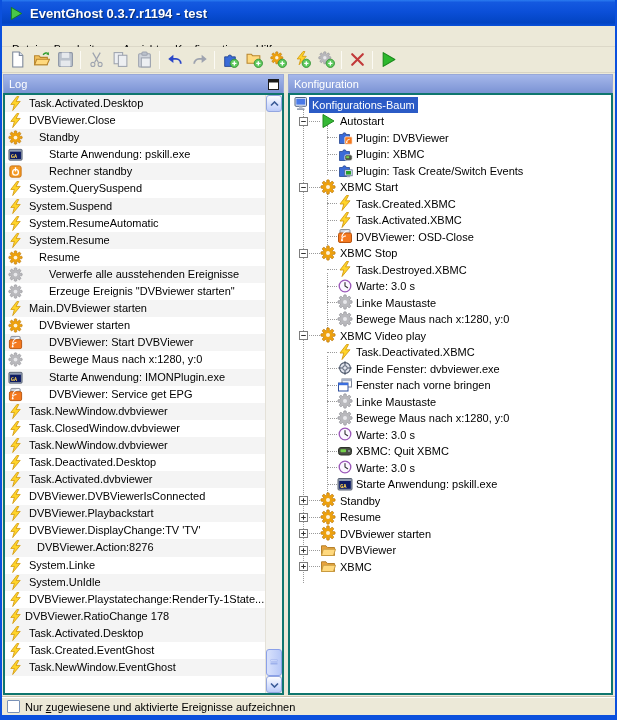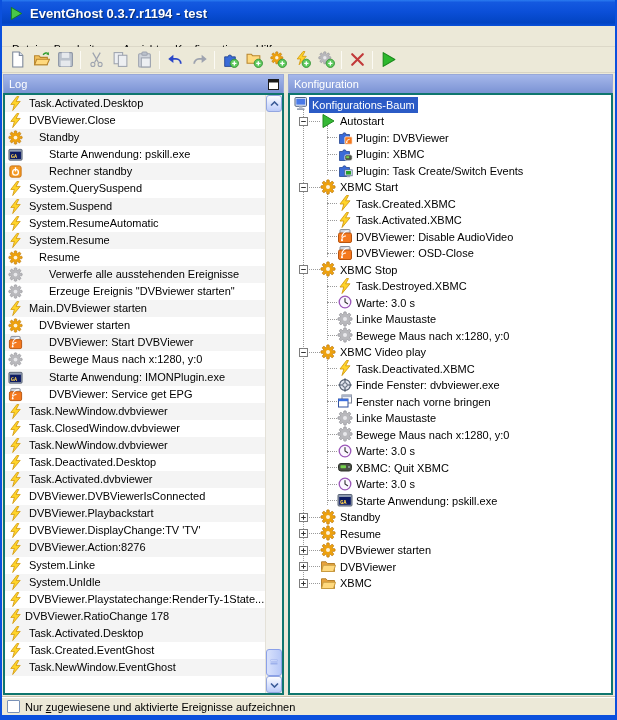--- a/index.html
+++ b/index.html
@@ -540,21 +540,21 @@
                 </svg>
               </span>
               <span class="log-text" style="margin-left: 24px;">DVBViewer.DisplayChange:TV 'TV'</span>
             </div>
             <div class="log-row alt">
               <span class="log-icon">
                 <svg viewBox="0 0 16 16">
                   <polygon points="9.5,0.5 3,9 6.8,9 5,15.5 13,5.8 8.6,5.8 11.5,0.5" fill="#ffd42a" stroke="#d29a12" stroke-width="0.9" stroke-linejoin="round"></polygon>
                 </svg>
               </span>
-              <span class="log-text" style="margin-left: 24px;">DVBViewer.Action:8276</span>
+              <span class="log-text" style="margin-left: 32px;">DVBViewer.Action:8276</span>
             </div>
             <div class="log-row">
               <span class="log-icon">
                 <svg viewBox="0 0 16 16">
                   <polygon points="9.5,0.5 3,9 6.8,9 5,15.5 13,5.8 8.6,5.8 11.5,0.5" fill="#ffd42a" stroke="#d29a12" stroke-width="0.9" stroke-linejoin="round"></polygon>
                 </svg>
               </span>
               <span class="log-text" style="margin-left: 24px;">System.Linke</span>
             </div>
             <div class="log-row alt">
@@ -733,33 +733,20 @@
               <div class="guide h" style="left: 36px; top: 8px; width: 10px;"></div>
               <span class="tree-icon" style="left: 46px;">
                 <svg viewBox="0 0 16 16">
                   <rect x="3" y="1.5" width="10" height="5" rx="1" fill="#cfd4de" stroke="#8a8f99"></rect>
                   <rect x="1.5" y="5" width="13" height="9.5" rx="1.5" fill="#f4791f" stroke="#b85510"></rect>
                   <path d="M4.8 12.2a4.2 4.2 0 0 1 4.2-4.2" fill="none" stroke="#fff" stroke-width="1.1"></path>
                   <path d="M4.8 9.6a6.8 6.8 0 0 1 6.8-6.8" fill="none" stroke="#fff" stroke-width="1.1"></path>
                   <circle cx="5" cy="12.2" r="1" fill="#fff"></circle>
                 </svg>
               </span>
-              <span class="tree-text" style="left: 62px;">DVBViewer: Disable AudioVideo</span>
-            </div>
-            <div class="tree-row">
-              <div class="guide h" style="left: 36px; top: 8px; width: 10px;"></div>
-              <span class="tree-icon" style="left: 46px;">
-                <svg viewBox="0 0 16 16">
-                  <rect x="3" y="1.5" width="10" height="5" rx="1" fill="#cfd4de" stroke="#8a8f99"></rect>
-                  <rect x="1.5" y="5" width="13" height="9.5" rx="1.5" fill="#f4791f" stroke="#b85510"></rect>
-                  <path d="M4.8 12.2a4.2 4.2 0 0 1 4.2-4.2" fill="none" stroke="#fff" stroke-width="1.1"></path>
-                  <path d="M4.8 9.6a6.8 6.8 0 0 1 6.8-6.8" fill="none" stroke="#fff" stroke-width="1.1"></path>
-                  <circle cx="5" cy="12.2" r="1" fill="#fff"></circle>
-                </svg>
-              </span>
               <span class="tree-text" style="left: 62px;">DVBViewer: OSD-Close</span>
             </div>
             <div class="tree-row">
               <div class="guide h" style="left: 12px; top: 8px; width: 17px;"></div>
               <span class="tree-expander" style="left: 8px;">
                 <svg viewBox="0 0 9 9" width="9" height="9">
                   <rect x="0.5" y="0.5" width="8" height="8" fill="#fff" stroke="#7d7d7d"></rect>
                   <path d="M2.2 4.5h4.6" stroke="#333"></path>
                 </svg>
               </span>

